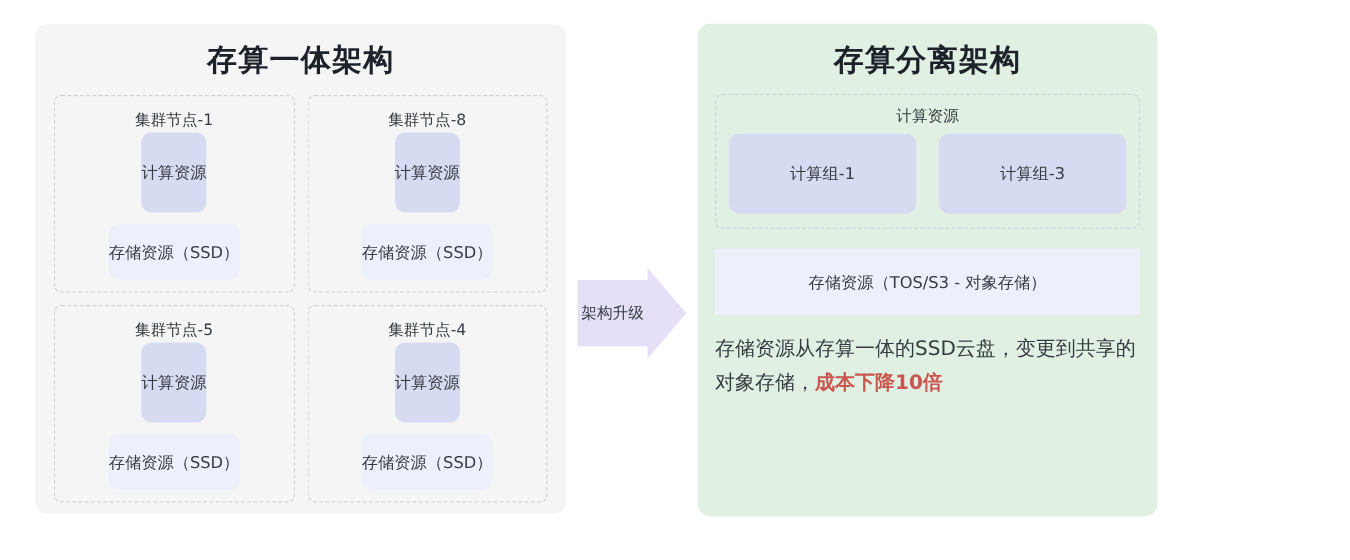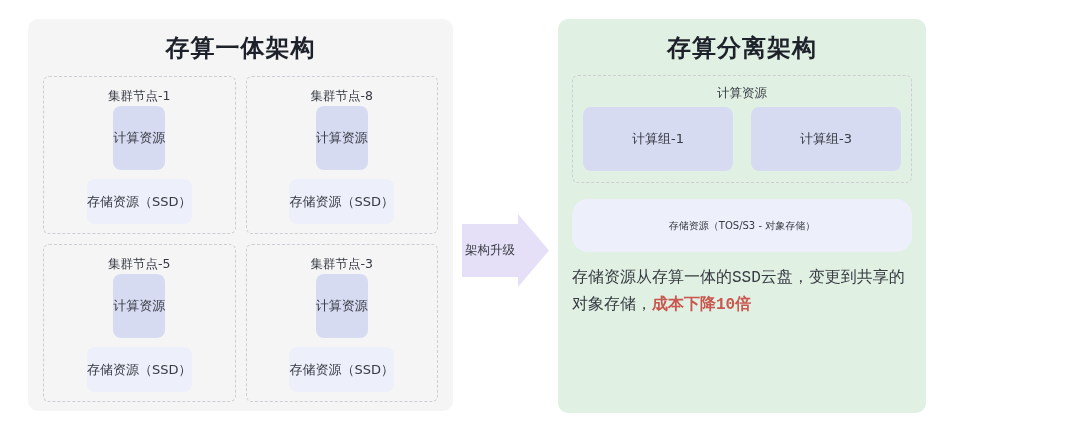--- a/index.html
+++ b/index.html
@@ -59,28 +59,27 @@
     text-align: center; font-size: 12.5px; color: var(--body_text); line-height: 20px;
     margin-bottom: 4px;
   }
   .group-grid { display: grid; grid-template-columns: 1fr 1fr; gap: 4px 18px; }
   .group-box {
     height: 64px; border-radius: 8px; background: var(--box_lavender);
     display: flex; align-items: center; justify-content: center;
     font-size: 13px; color: var(--body_text);
   }
   .storage-bar {
-    margin-top: 16px; height: 53px; border-radius: 16px; background: var(--box_light);
+    margin-top: 16px; height: 53px; border-radius: 0; background: var(--box_light);
     display: flex; align-items: center; justify-content: center;
-    font-size: 10px; color: var(--body_text);
+    font-size: 13px; color: var(--body_text);
   }
   .caption {
     margin-top: 13px; font-size: 16px; line-height: 27px; color: var(--body_text);
     text-align: left;
-    font-family: Liberation Mono, monospace;
   }
   .caption .highlight { color: var(--highlight_red); font-weight: bold; }
 </style>
 </head>
 <body>
 
 <div class="panel panel-left">
   <div class="panel-title">存算一体架构</div>
   <div class="node-grid">
 
@@ -96,21 +95,21 @@
       <div class="storage-box">存储资源（SSD）</div>
     </div>
 
     <div class="cluster-node">
       <div class="node-title">集群节点-5</div>
       <div class="compute-box">计算资源</div>
       <div class="storage-box">存储资源（SSD）</div>
     </div>
 
     <div class="cluster-node">
-      <div class="node-title">集群节点-3</div>
+      <div class="node-title">集群节点-4</div>
       <div class="compute-box">计算资源</div>
       <div class="storage-box">存储资源（SSD）</div>
     </div>
 
   </div>
 </div>
 
 <div class="arrow-wrap">
   <svg width="100" height="105" viewBox="0 0 100 105">
     <polygon points="7,26 63,26 63,16 94,52.5 63,89 63,79 7,79" fill="#e5e0f7"></polygon>

